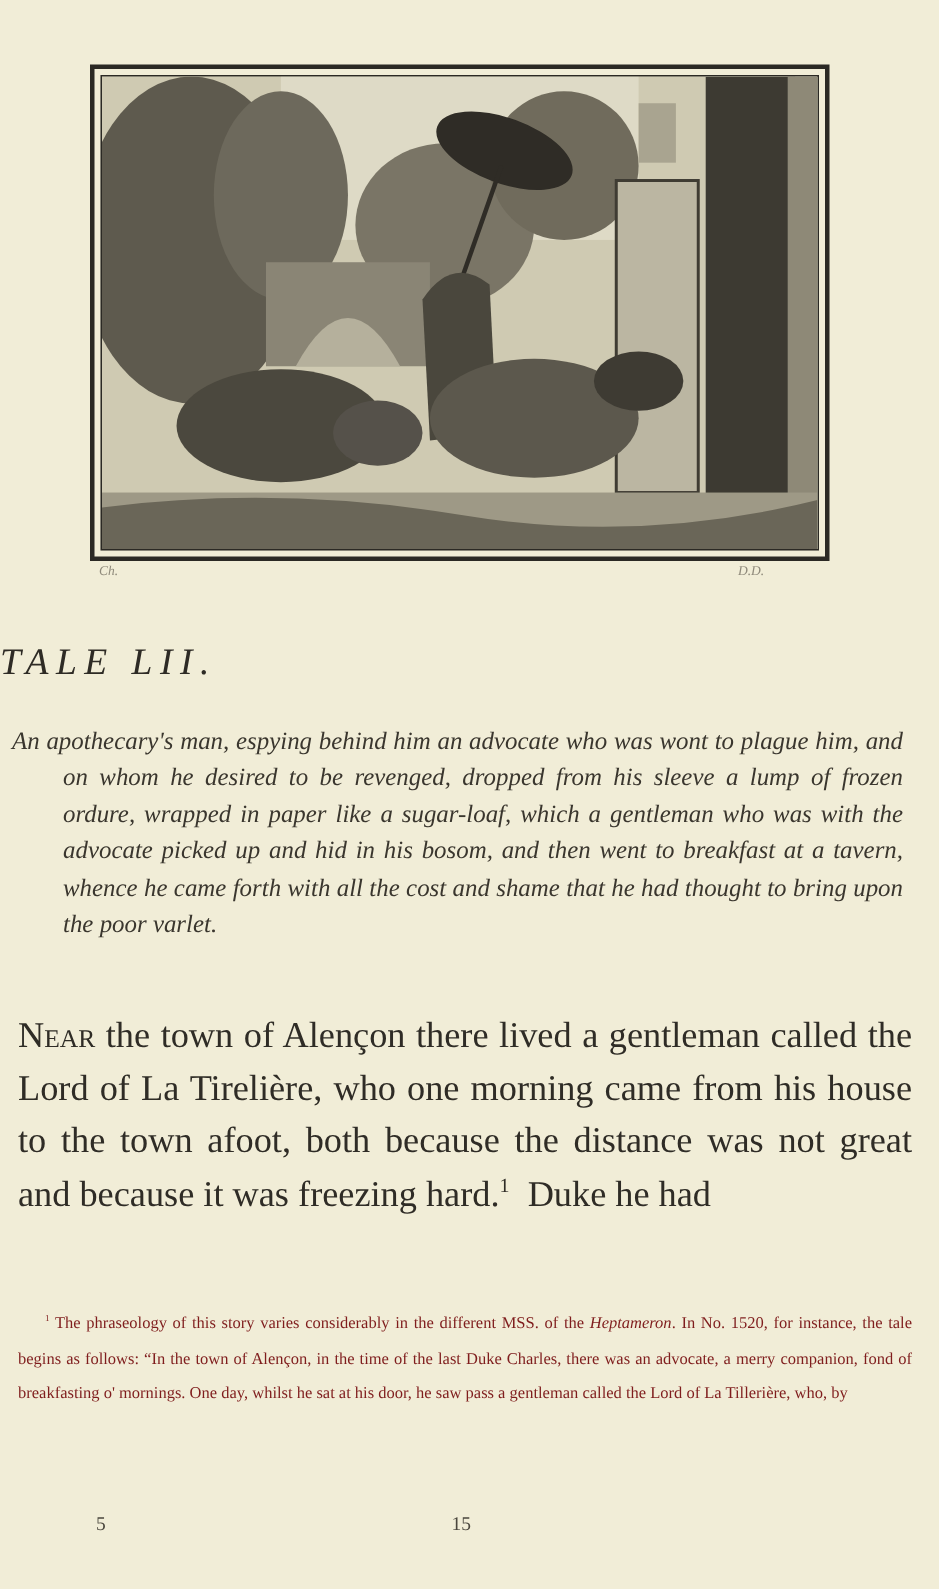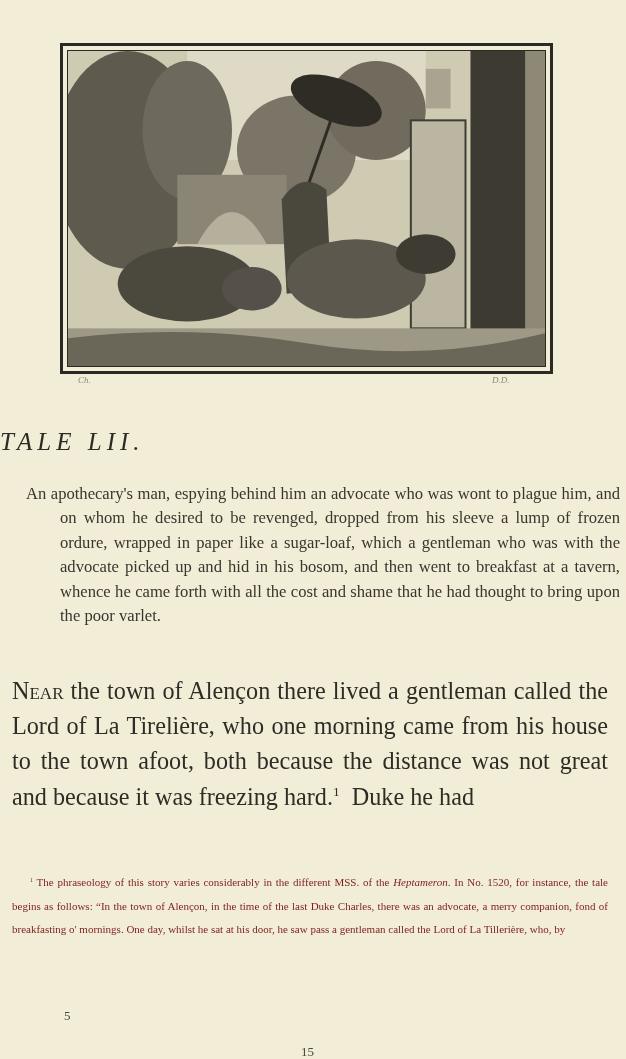--- a/index.html
+++ b/index.html
@@ -14,46 +14,46 @@
     position: absolute; left: 60px; top: 43px; width: 493px; height: 331px;
     border: 3px solid #2b2924; box-sizing: border-box; background: #f1edd7;
   }
   .plate-inner {
     position: absolute; left: 4px; top: 4px; right: 4px; bottom: 4px;
     border: 1.5px solid #2b2924; overflow: hidden;
     background: #d8d3bd;
   }
   .plate-inner svg { width: 100%; height: 100%; display: block; }
   .sig { position: absolute; top: 375px; font-size: 9px; font-style: italic; color: #8f8a7b; }
-  .sig-left { left: 66px; margin-left: 12px; }
+  .sig-left { left: 66px; }
   .sig-right { left: 492px; }
   .title {
     position: absolute; left: 0; width: 626px; top: 428px; text-align: left;
     font-style: italic; font-size: 25px; letter-spacing: 5px; color: #2e2b25;
   }
   .argument {
-    position: absolute; left: 26px; top: 482px; width: 594px;
-    font-size: 16.6px; line-height: 24.4px; color: #3a362e;
+    position: absolute; left: 8px; top: 482px; width: 594px;
+    font-style: italic; font-size: 16.6px; line-height: 24.4px; color: #3a362e;
     text-align: justify; padding-left: 34px; text-indent: -34px; box-sizing: border-box;
   }
   .body-text {
     position: absolute; left: 12px; top: 673px; width: 596px;
     font-size: 24.2px; line-height: 35.2px; text-align: justify; color: #2f2c26;
   }
   .smallcaps { font-variant: small-caps; }
   .body-text sup, .footnote sup { font-size: 0.55em; vertical-align: 0.7em; line-height: 0; }
   .footnote {
     position: absolute; left: 12px; top: 871px; width: 596px;
     font-size: 11px; line-height: 23.6px; text-align: justify; color: #7f1d1d;
     text-indent: 18px;
   }
   .footnote em { font-style: italic; }
   .sig-marks { position: absolute; top: 1008px; font-size: 13px; color: #4b473e; }
   .mark-left { left: 64px; }
-  .mark-right { left: 301px; margin-top: 36px; }
+  .mark-right { left: 301px; }
 </style>
 </head>
 <body>
 
 <div class="plate">
   <div class="plate-inner">
     <svg viewBox="0 0 480 318" preserveAspectRatio="none">
       <rect x="0" y="0" width="480" height="318" fill="#cfcab2"></rect>
 
       <rect x="120" y="0" width="240" height="110" fill="#dedac6"></rect>

